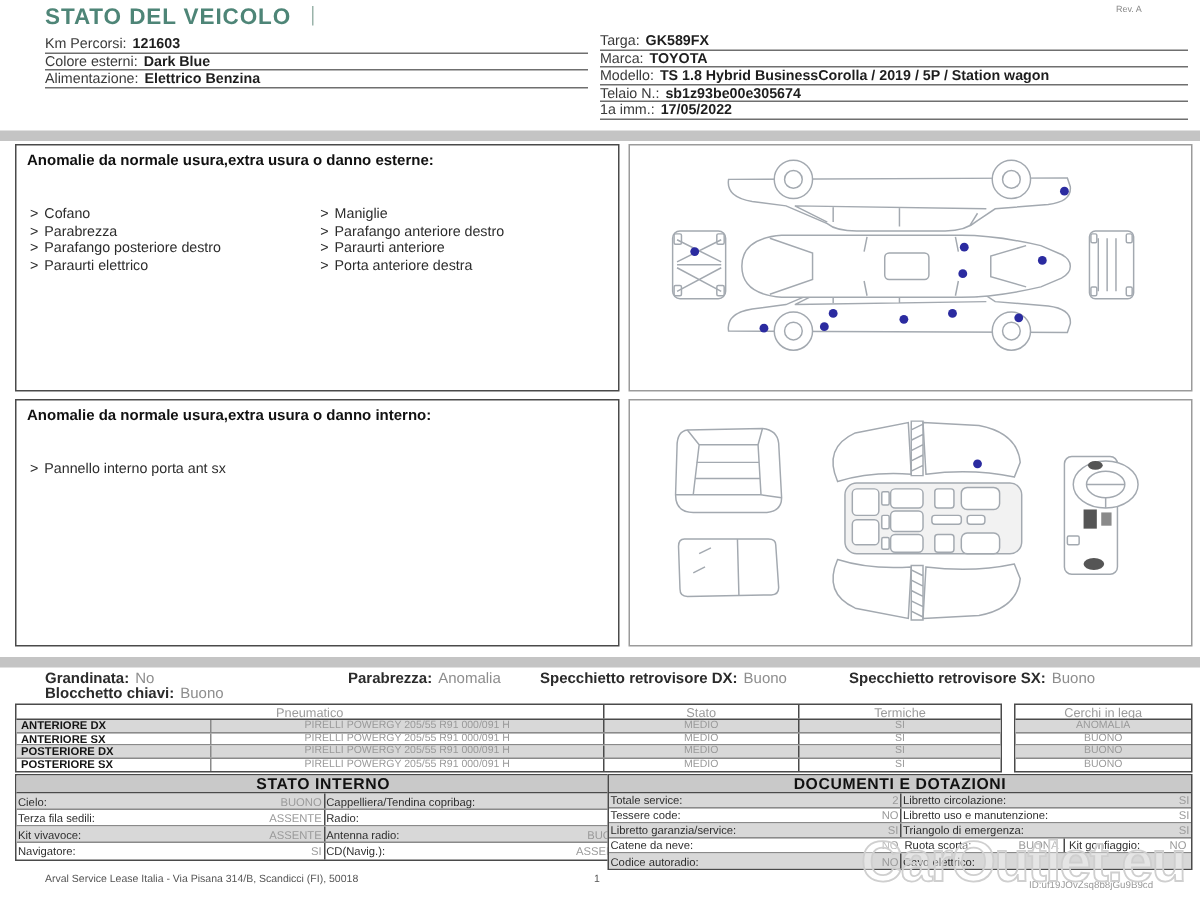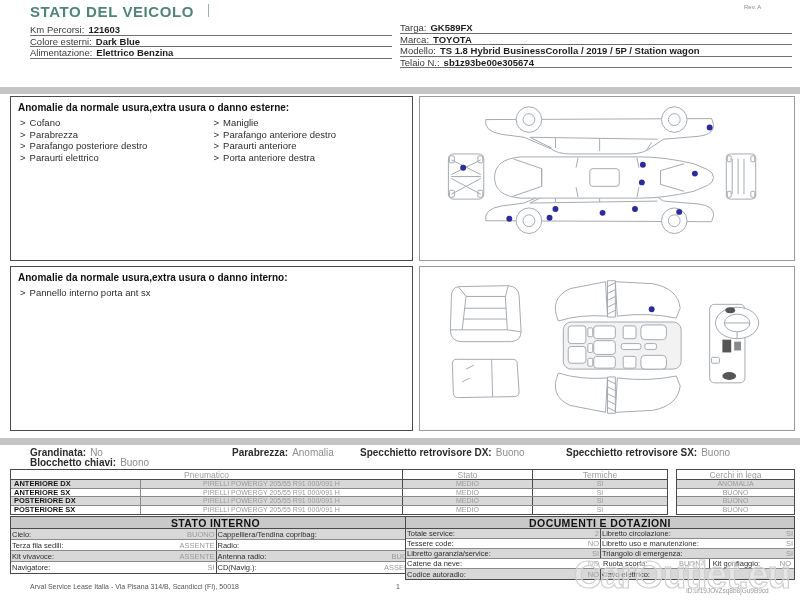--- a/index.html
+++ b/index.html
@@ -21,21 +21,21 @@
   .gray-bar { position:absolute; left:0; width:800px; height:7px; background:#c4c4c4; }
   .bar1 { top:87px; } .bar2 { top:438px; }
 
   
   .panel { position:absolute; background:#fff; }
   .p-text { left:10px; width:403px; height:165px; border:1px solid #4a4a4a; padding:5px 7px; }
   .p-diag { left:419px; width:376px; height:165px; border:1px solid #9b9b9b; }
   .ext-text,.ext-diag { top:96px; } .int-text,.int-diag { top:266px; }
   .p-heading { font-size:10px; font-weight:bold; color:#111; }
   .anom-cols { display:flex; margin-top:4px; }
-  .anom-col { width:50%; }
+  .anom-col { width:50%;margin-top:20px; }
   .anom { font-size:9.5px; color:#2c2c2c; line-height:11.5px; white-space:nowrap; }
   .anom .b { margin:0 4px 0 2px; }
   .p-diag svg { width:100%; height:100%; display:block; }
 
   
   .cond { position:absolute; font-size:10px; white-space:nowrap; }
   .cond .cl { font-weight:bold; color:#2b2b2b; }
   .cond .cv { color:#8d8d8d; margin-left:4px; }
 
   
@@ -116,20 +116,24 @@
         <span class="l">Marca:</span>
         <span class="v">TOYOTA</span>
       </div>
     <div class="info-row">
         <span class="l">Modello:</span>
         <span class="v">TS 1.8 Hybrid BusinessCorolla / 2019 / 5P / Station wagon</span>
       </div>
     <div class="info-row">
         <span class="l">Telaio N.:</span>
         <span class="v">sb1z93be00e305674</span>
+      </div>
+    <div class="info-row">
+        <span class="l">1a imm.:</span>
+        <span class="v">17/05/2022</span>
       </div>
   </div>
 
   <div class="gray-bar bar1"></div>
 
   <div class="panel p-text ext-text">
     <div class="p-heading">Anomalie da normale usura,extra usura o danno esterne:</div>
     <div class="anom-cols">
       <div class="anom-col">
         <div class="anom"><span class="b">&gt;</span><span>Cofano</span></div>

